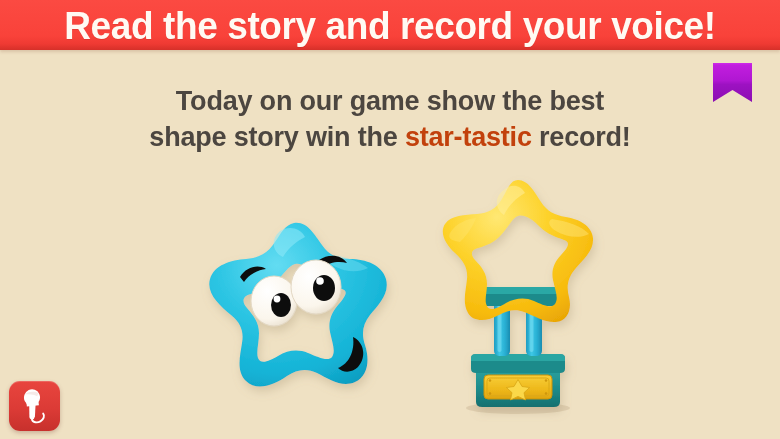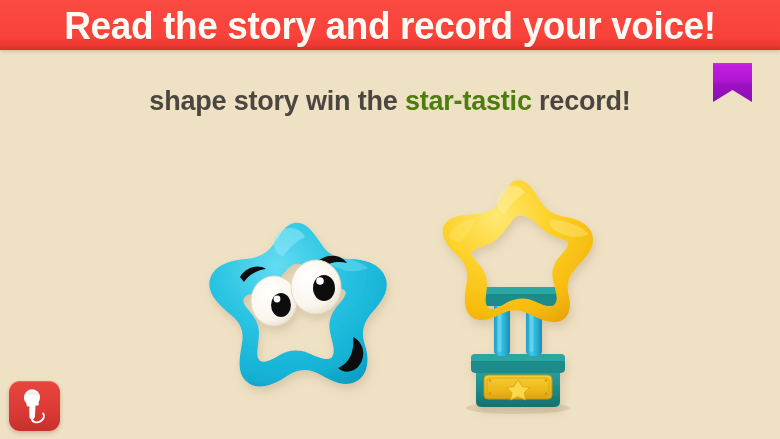--- a/index.html
+++ b/index.html
@@ -63,21 +63,21 @@
     top: 84px;
     width: 780px;
     text-align: center;
     color: #4c4640;
     font-size: 27px;
     font-weight: bold;
     line-height: 1.33;
     letter-spacing: -0.2px;
   }
   .story .line { display: block; }
-  .story .hl { color: #4d7c0f; }
+  .story .hl { color: #c2410c; }
 
   
   .watermark {
     position: absolute;
     left: 339px;
     top: 206px;
     font-size: 15px;
     color: #4a443d;
     letter-spacing: 0.1px;
     white-space: nowrap;
@@ -140,20 +140,21 @@
             <stop offset="100%" stop-color="#8b0eb2"></stop>
           </linearGradient>
         </defs>
         <path d="M1 0 H40 V39 L20.5 27 L1 39 Z" fill="url(#bmG)"></path>
         <path d="M1 0 H40 V1.6 H1 Z" fill="#d32ff0" opacity="0.5"></path>
       </svg>
     </span>
   </div>
 
   <div class="story">
+    <span class="line">Today on our game show the best</span>
     <span class="line"><span>shape story win the </span><span class="hl">star-tastic</span><span> record!</span></span>
   </div>
 
 
   <div class="stage">
 
     <div class="blue-star">
       <svg width="200" height="185" viewBox="0 0 200 185">
         <defs>
           <radialGradient id="bsBody" cx="0.38" cy="0.26" r="0.85">

